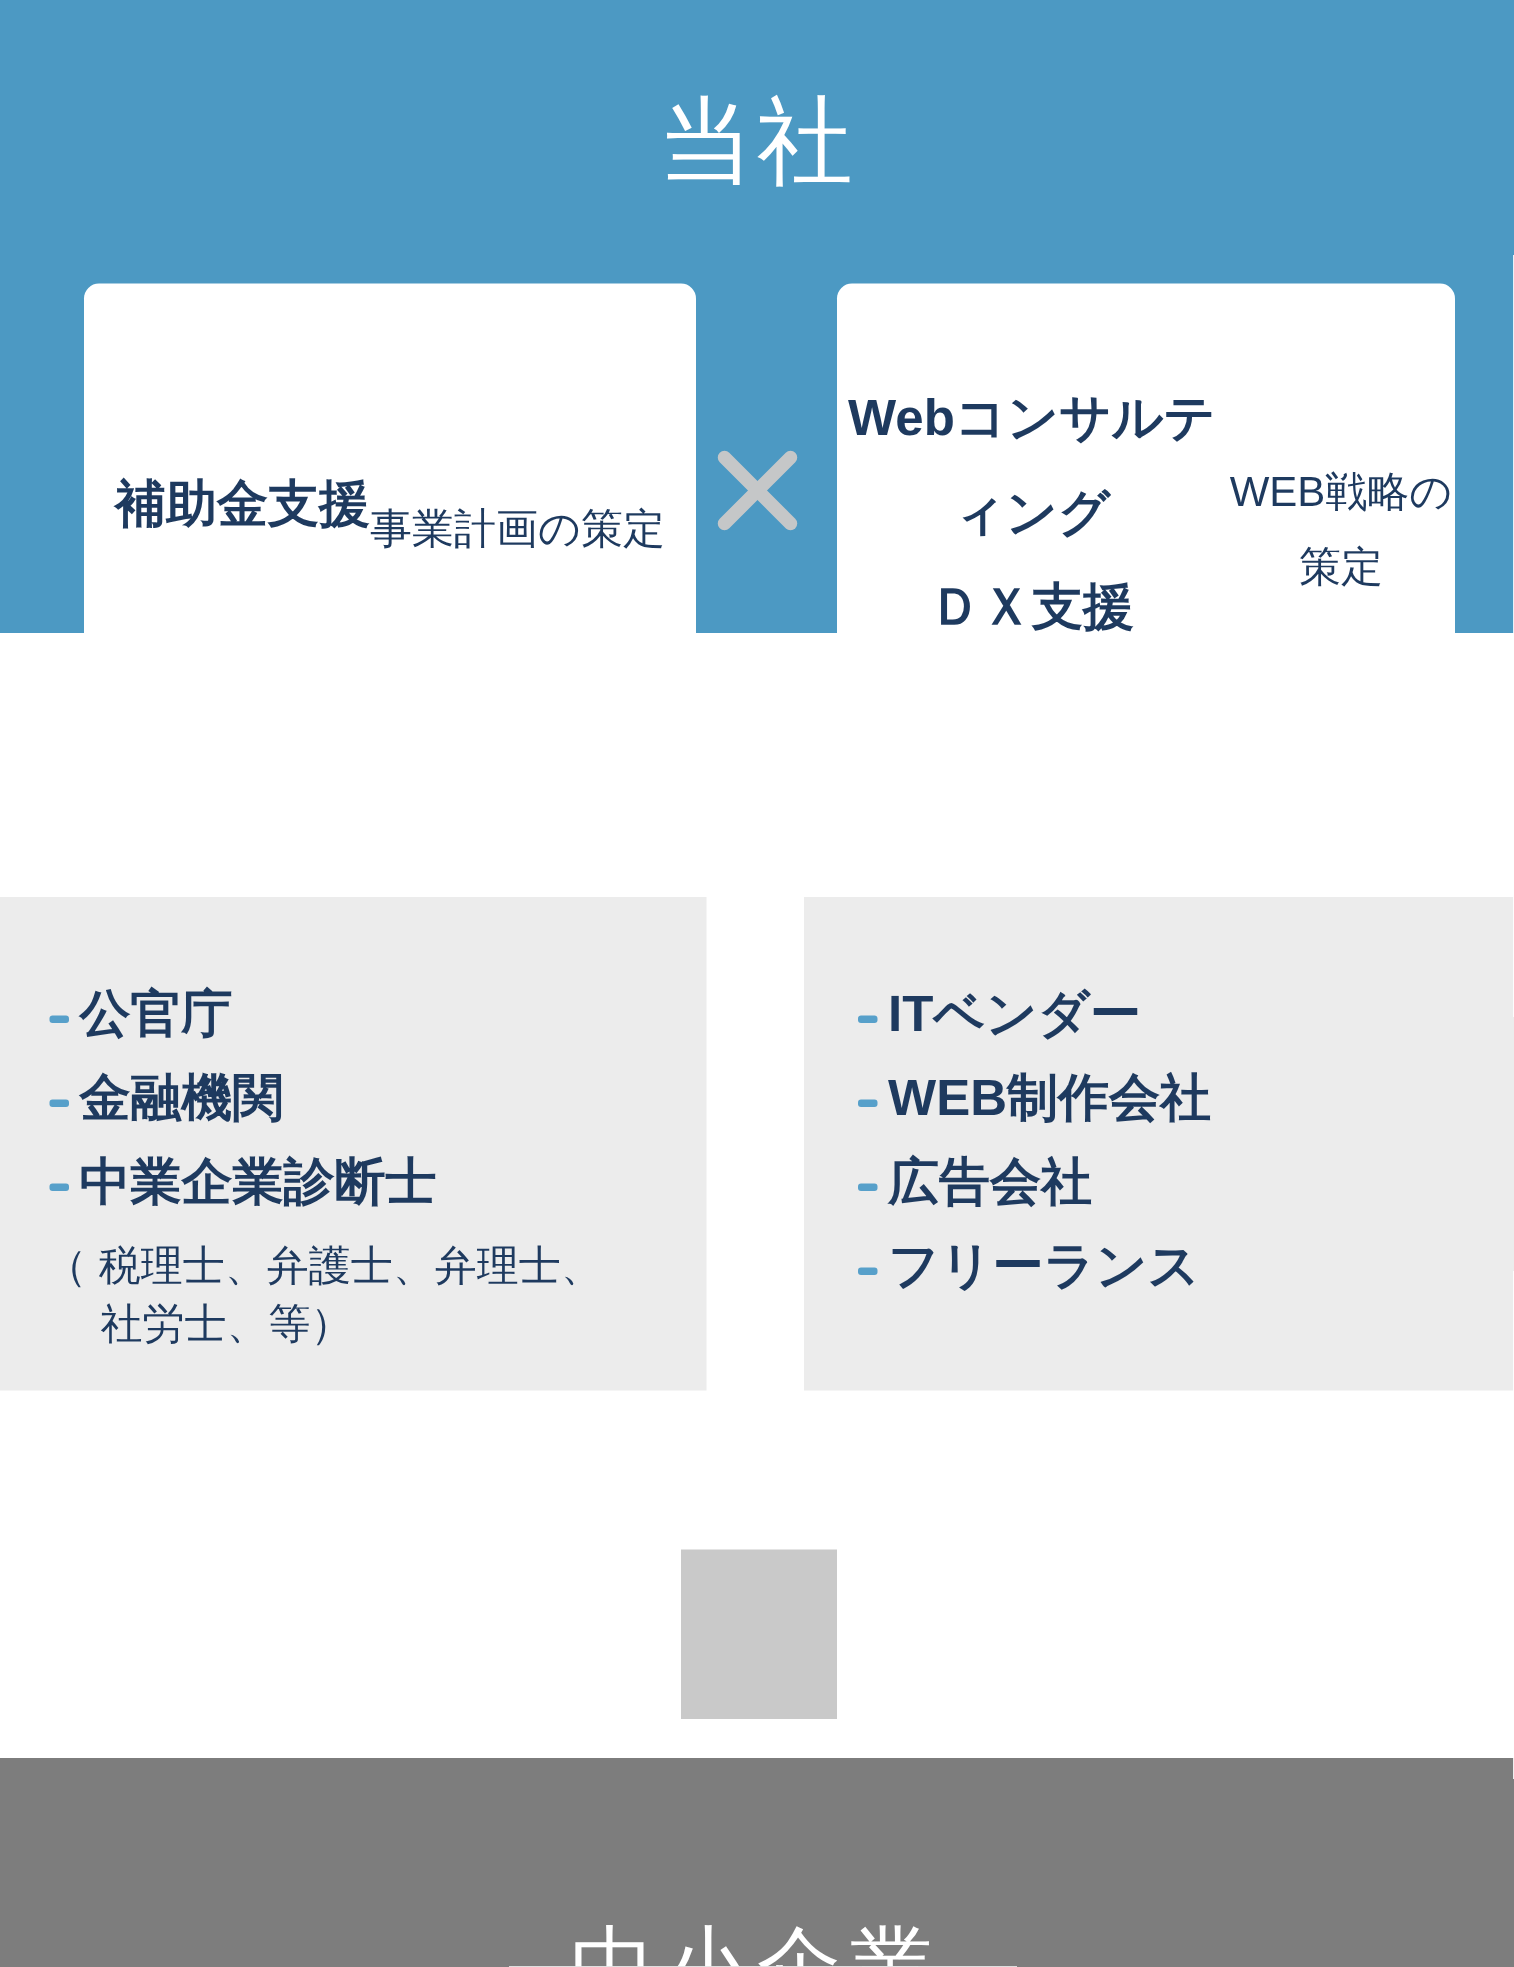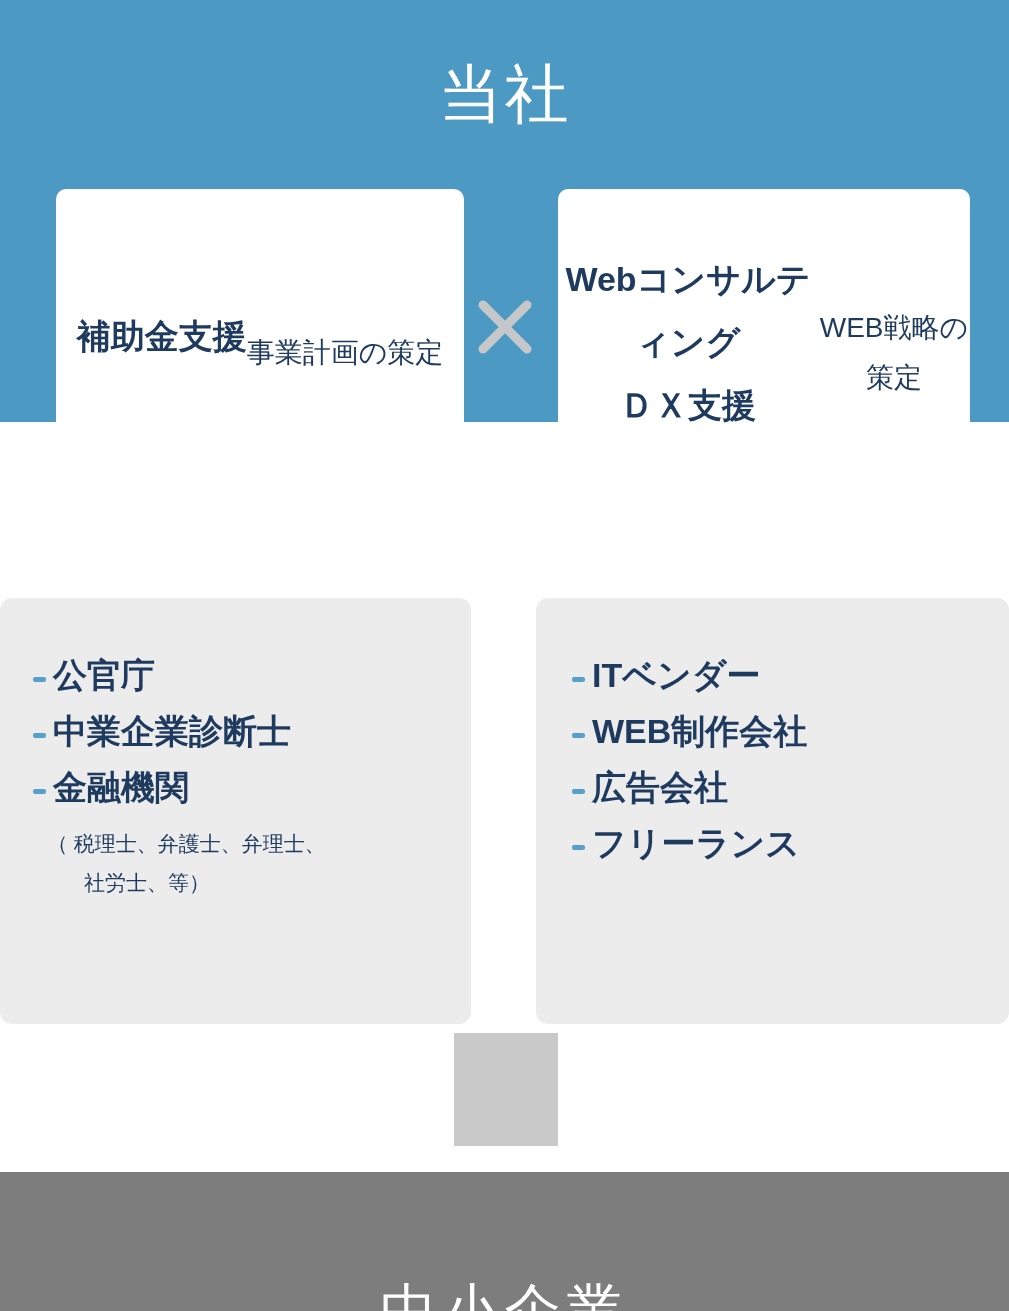--- a/index.html
+++ b/index.html
@@ -77,23 +77,22 @@
   .multiply {
     position: absolute;
     left: 477px; top: 299px;
     width: 56px; height: 56px;
   }
 
   
   .panel {
     position: absolute;
     top: 598px;
-    height: 426px;
+    height: 329px;
     background: var(--panel-bg);
-    border-radius: 12px;
   }
   .panel-left  { left: 0;     width: 471px; }
   .panel-right { left: 536px; width: 473px; text-align: center; }
   .partner-list {
     list-style: none;
     padding-top: 50px;
   }
   .panel-left  .partner-list { padding-left: 33px; }
   .panel-right .partner-list { padding-left: 36px; }
   .partner-item {
@@ -109,23 +108,23 @@
     display: inline-block;
     width: 13px;
     height: 5px;
     border-radius: 2px;
     background: var(--bullet-blue);
     margin-right: 7px;
     margin-top: 6px;
     flex: 0 0 auto;
   }
   .panel-note {
-    margin-left: 47px;
+    margin-left: 30px;
     margin-top: 8px;
-    font-size: 21px;
+    font-size: 28px;
     font-weight: 400;
     line-height: 39px;
     color: var(--text-navy);
     white-space: nowrap;
   }
   .panel-note .note-line2 { padding-left: 37px; }
 
   
   .connector {
     position: absolute;
@@ -181,25 +180,25 @@
   </div>
 
   <div class="panel panel-left">
     <ul class="partner-list">
       <li class="partner-item">
         <span class="dash-bullet"></span>
         <span>公官庁</span>
       </li>
       <li class="partner-item">
         <span class="dash-bullet"></span>
+        <span>金融機関</span>
+      </li>
+      <li class="partner-item">
+        <span class="dash-bullet"></span>
         <span>中業企業診断士</span>
-      </li>
-      <li class="partner-item">
-        <span class="dash-bullet"></span>
-        <span>金融機関</span>
       </li>
     </ul>
     <div class="panel-note">
       <div class="note-line1">（ 税理士、弁護士、弁理士、</div>
       <div class="note-line2">社労士、等）</div>
     </div>
   </div>
 
   <div class="panel panel-right">
     <ul class="partner-list">

